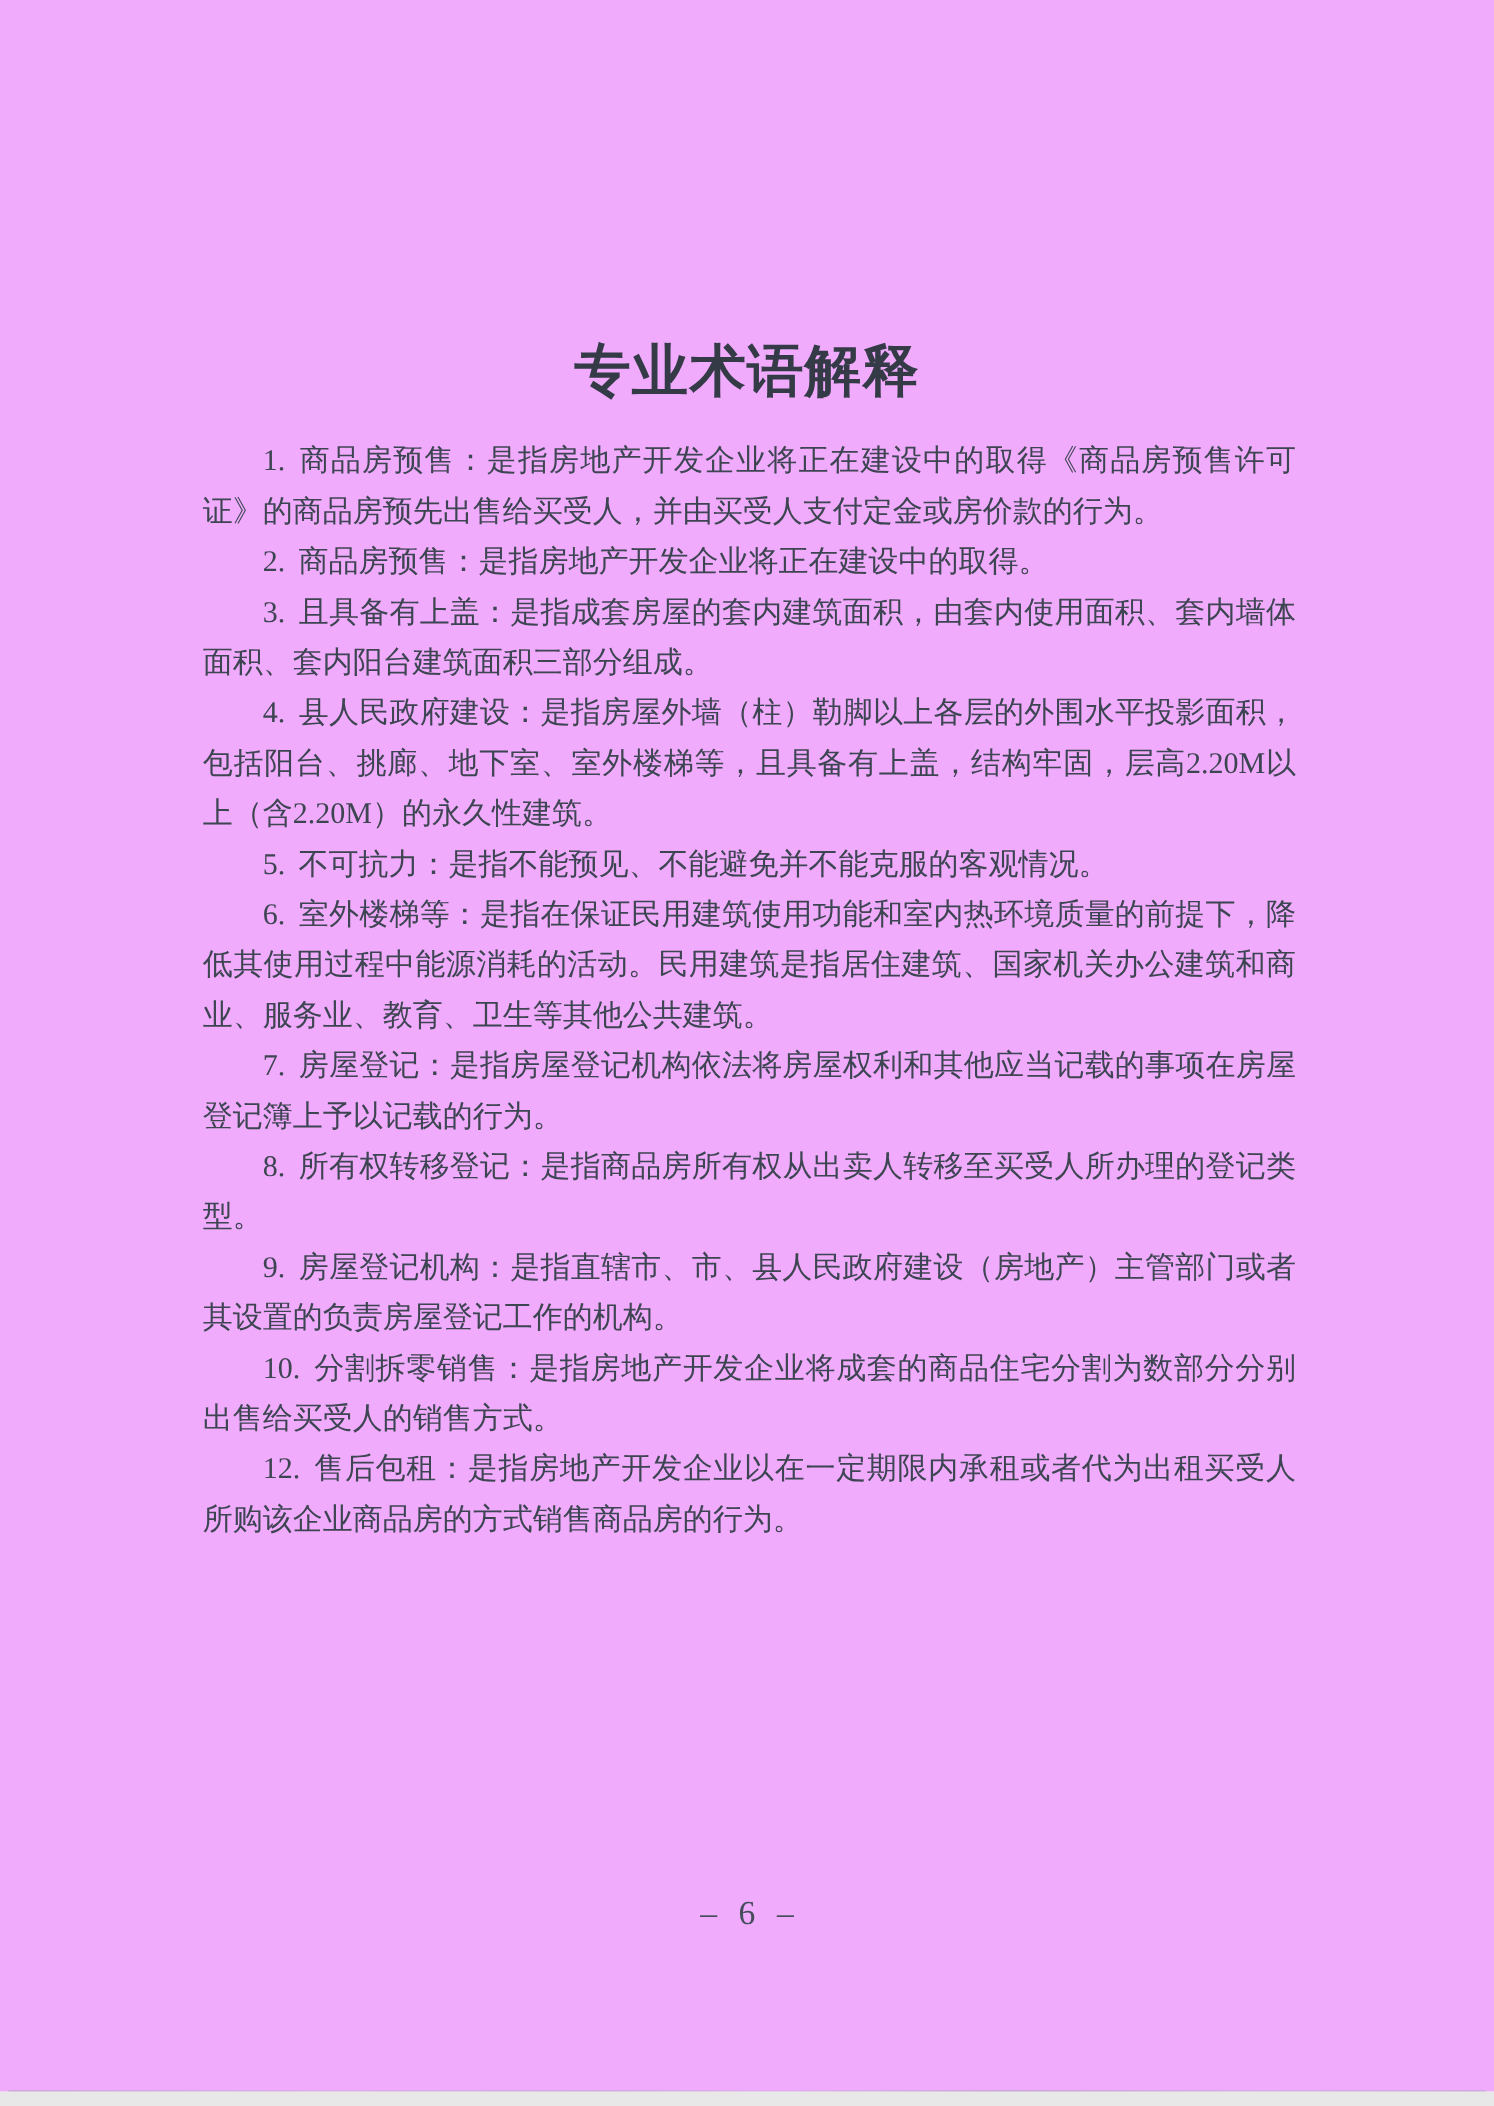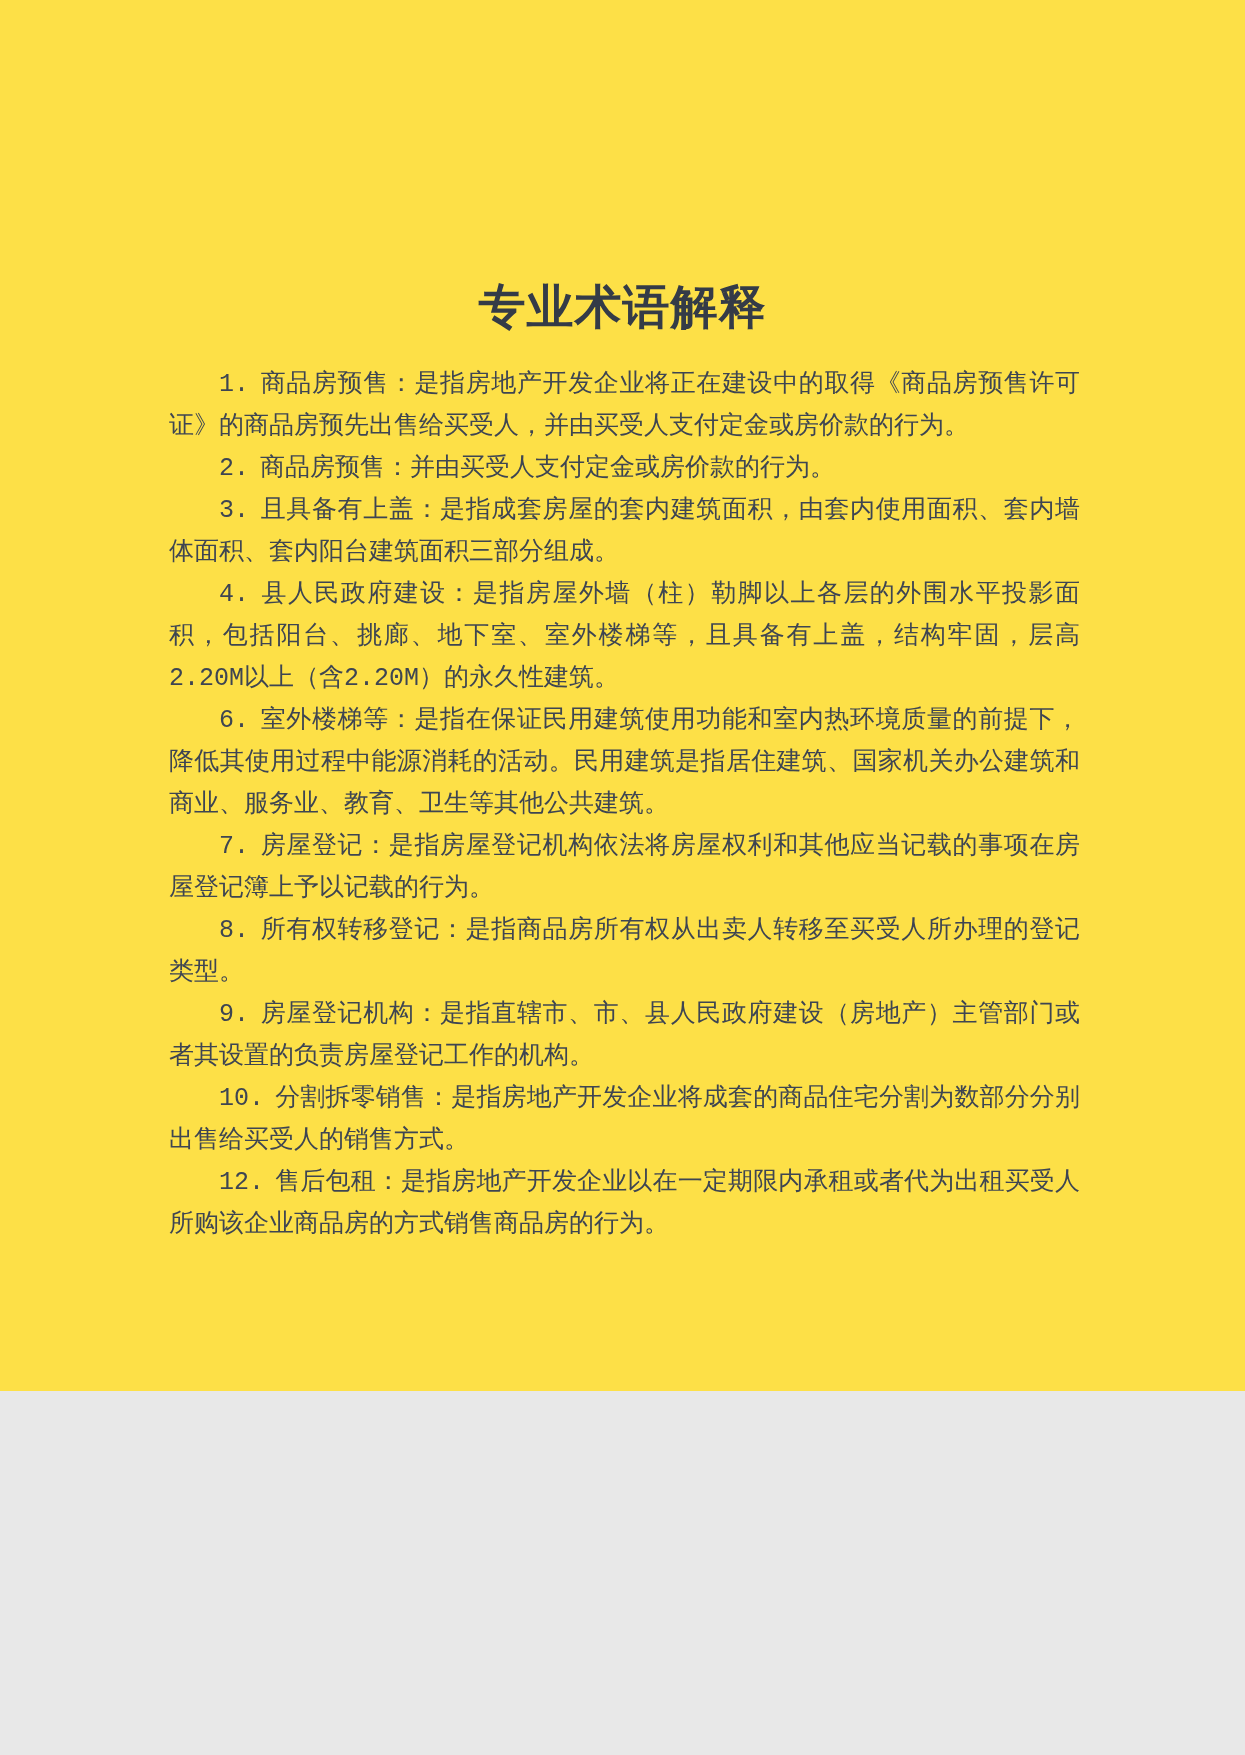--- a/index.html
+++ b/index.html
@@ -3,24 +3,24 @@
 <meta charset="utf-8">
 <style>
   html, body {
     margin: 0;
     padding: 0;
     background: #e8e8e8;
   }
   .page {
     position: relative;
     width: 1245px;
-    height: 1391px;
+    height: 1743px;
     margin: 0 auto;
-    background: #fde047;
-    font-family: Liberation Mono, monospace;
+    background: #f0abfc;
+    font-family: Liberation Serif, serif;
     color: #3e4552;
     overflow: hidden;
   }
   .doc-title {
     position: absolute;
     top: 254px;
     left: 0;
     right: 0;
     text-align: center;
     font-size: 47px;
@@ -76,23 +76,24 @@
 </style>
 </head>
 <body>
 
 <div class="page">
 
   <h1 class="doc-title">专业术语解释</h1>
 
   <div class="terms">
     <p><span class="term-number">1.</span><span>商品房预售：</span><span>是指房地产开发企业将正在建设中的取得《商品房预售许可证》的商品房预先出售给买受人，并由买受人支付定金或房价款的行为。</span></p>
-    <p><span class="term-number">2.</span><span>商品房预售：</span><span>并由买受人支付定金或房价款的行为。</span></p>
+    <p><span class="term-number">2.</span><span>商品房预售：</span><span>是指房地产开发企业将正在建设中的取得。</span></p>
     <p><span class="term-number">3.</span><span>且具备有上盖：</span><span>是指成套房屋的套内建筑面积，由套内使用面积、套内墙体面积、套内阳台建筑面积三部分组成。</span></p>
     <p><span class="term-number">4.</span><span>县人民政府建设：</span><span>是指房屋外墙（柱）勒脚以上各层的外围水平投影面积，包括阳台、挑廊、地下室、室外楼梯等，且具备有上盖，结构牢固，层高2.20M以上（含2.20M）的永久性建筑。</span></p>
+    <p><span class="term-number">5.</span><span>不可抗力：</span><span>是指不能预见、不能避免并不能克服的客观情况。</span></p>
     <p><span class="term-number">6.</span><span>室外楼梯等：</span><span>是指在保证民用建筑使用功能和室内热环境质量的前提下，降低其使用过程中能源消耗的活动。民用建筑是指居住建筑、国家机关办公建筑和商业、服务业、教育、卫生等其他公共建筑。</span></p>
     <p><span class="term-number">7.</span><span>房屋登记：</span><span>是指房屋登记机构依法将房屋权利和其他应当记载的事项在房屋登记簿上予以记载的行为。</span></p>
     <p><span class="term-number">8.</span><span>所有权转移登记：</span><span>是指商品房所有权从出卖人转移至买受人所办理的登记类型。</span></p>
     <p><span class="term-number">9.</span><span>房屋登记机构：</span><span>是指直辖市、市、县人民政府建设（房地产）主管部门或者其设置的负责房屋登记工作的机构。</span></p>
     <p><span class="term-number">10.</span><span>分割拆零销售：</span><span>是指房地产开发企业将成套的商品住宅分割为数部分分别出售给买受人的销售方式。</span></p>
     <p><span class="term-number">12.</span><span>售后包租：</span><span>是指房地产开发企业以在一定期限内承租或者代为出租买受人所购该企业商品房的方式销售商品房的行为。</span></p>
   </div>
 
   <div class="page-number">– 6 –</div>
 

